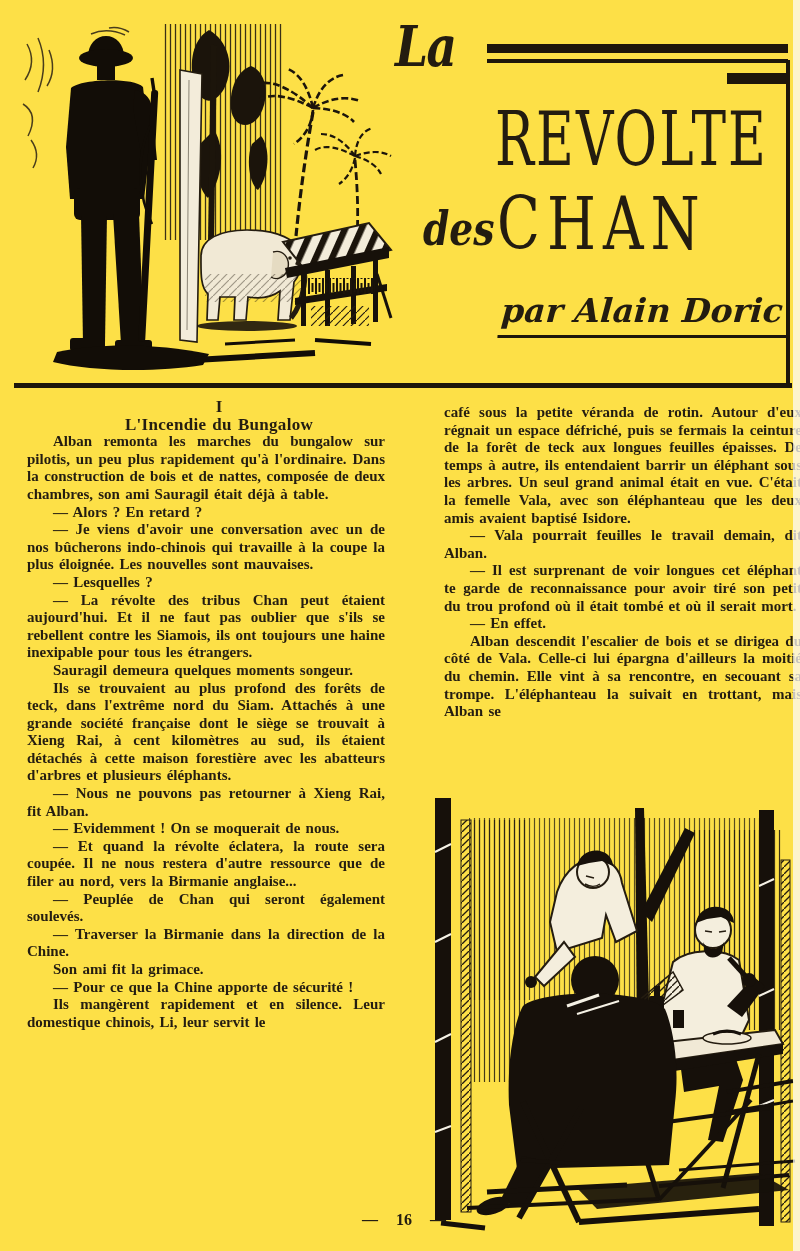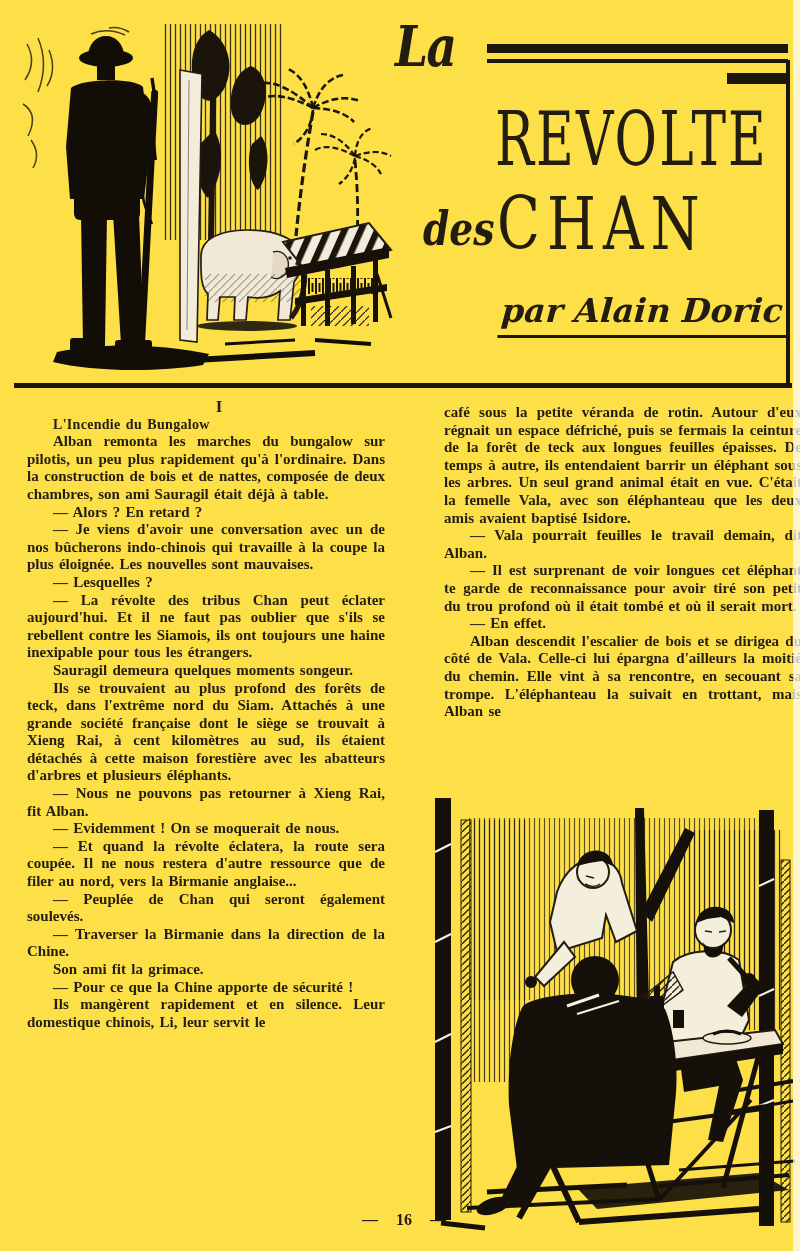--- a/index.html
+++ b/index.html
@@ -28,21 +28,21 @@
   .rule-full{position:absolute;left:14px;top:383px;width:778px;height:5px;background:#1d160b;}
 
   
   .column{position:absolute;width:358px;font:700 15px/17.6px "Liberation Serif",serif;
           text-align:justify;color:#241d11;word-spacing:1.5px;}
   #col-left{left:27px;top:398px;}
   #col-right{left:444px;top:404px;}
   .column p{margin:0;text-indent:26px;}
   .column p.noindent{text-indent:0;}
   .section-num{text-align:center;text-indent:0;font-size:17px;margin:0 0 20px 0;}
-  .section-title{text-align:left;text-indent:0;font-size:14px;margin:0 0 13px 0;letter-spacing:.3px;}
+  .section-title{text-align:center;text-indent:0;font-size:17px;margin:0 0 13px 0;letter-spacing:.3px;}
 
   
   .illus{position:absolute;}
   #illus-header{left:13px;top:8px;width:380px;height:372px;}
   #illus-body{left:427px;top:790px;width:373px;height:448px;}
 
   
   .page-num{position:absolute;left:0;top:1212px;width:808px;text-align:center;
             font:700 16px/1 "Liberation Serif",serif;word-spacing:14px;color:#241d11;}
 </style>
@@ -172,21 +172,21 @@
 
   <div class="rule-full"></div>
 
   <div class="column" id="col-left">
     <p class="section-num">I</p>
     <p class="section-title">L'Incendie du Bungalow</p>
     <p>Alban remonta les marches du bungalow sur pilotis, un peu plus rapidement qu'à l'ordinaire. Dans la construction de bois et de nattes, composée de deux chambres, son ami Sauragil était déjà à table.</p>
     <p>— Alors&nbsp;? En retard&nbsp;?</p>
     <p>— Je viens d'avoir une conversation avec un de nos bûcherons indo-chinois qui travaille à la coupe la plus éloignée. Les nouvelles sont mauvaises.</p>
     <p>— Lesquelles&nbsp;?</p>
-    <p>— La révolte des tribus Chan peut éclater aujourd'hui. Et il ne faut pas oublier que s'ils se rebellent contre les Siamois, ils ont toujours une haine inexipable pour tous les étrangers.</p>
+    <p>— La révolte des tribus Chan peut étaient aujourd'hui. Et il ne faut pas oublier que s'ils se rebellent contre les Siamois, ils ont toujours une haine inexipable pour tous les étrangers.</p>
     <p>Sauragil demeura quelques moments songeur.</p>
     <p>Ils se trouvaient au plus profond des forêts de teck, dans l'extrême nord du Siam. Attachés à une grande société française dont le siège se trouvait à Xieng Rai, à cent kilomètres au sud, ils étaient détachés à cette maison forestière avec les abatteurs d'arbres et plusieurs éléphants.</p>
     <p>— Nous ne pouvons pas retourner à Xieng Rai, fit Alban.</p>
     <p>— Evidemment&nbsp;! On se moquerait de nous.</p>
     <p>— Et quand la révolte éclatera, la route sera coupée. Il ne nous restera d'autre ressource que de filer au nord, vers la Birmanie anglaise...</p>
     <p>— Peuplée de Chan qui seront également soulevés.</p>
     <p>— Traverser la Birmanie dans la direction de la Chine.</p>
     <p>Son ami fit la grimace.</p>
     <p>— Pour ce que la Chine apporte de sécurité&nbsp;!</p>
     <p>Ils mangèrent rapidement et en silence. Leur domestique chinois, Li, leur servit le</p>

